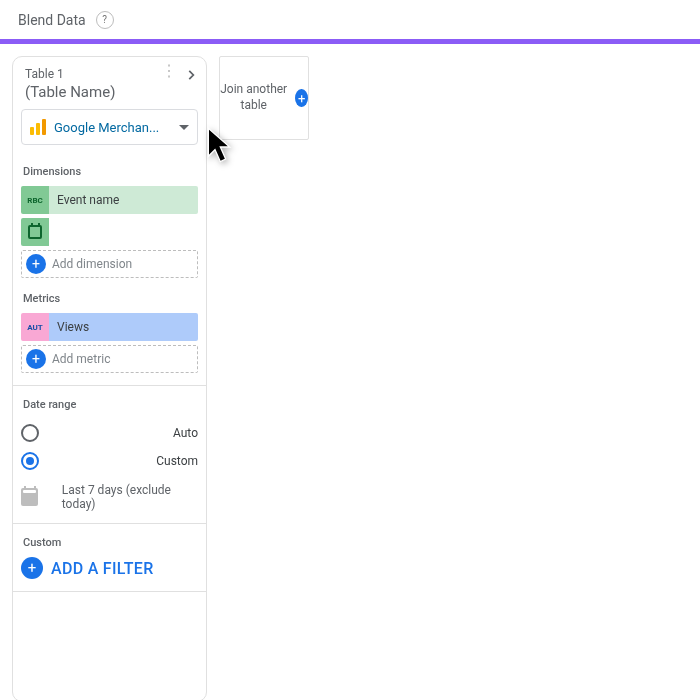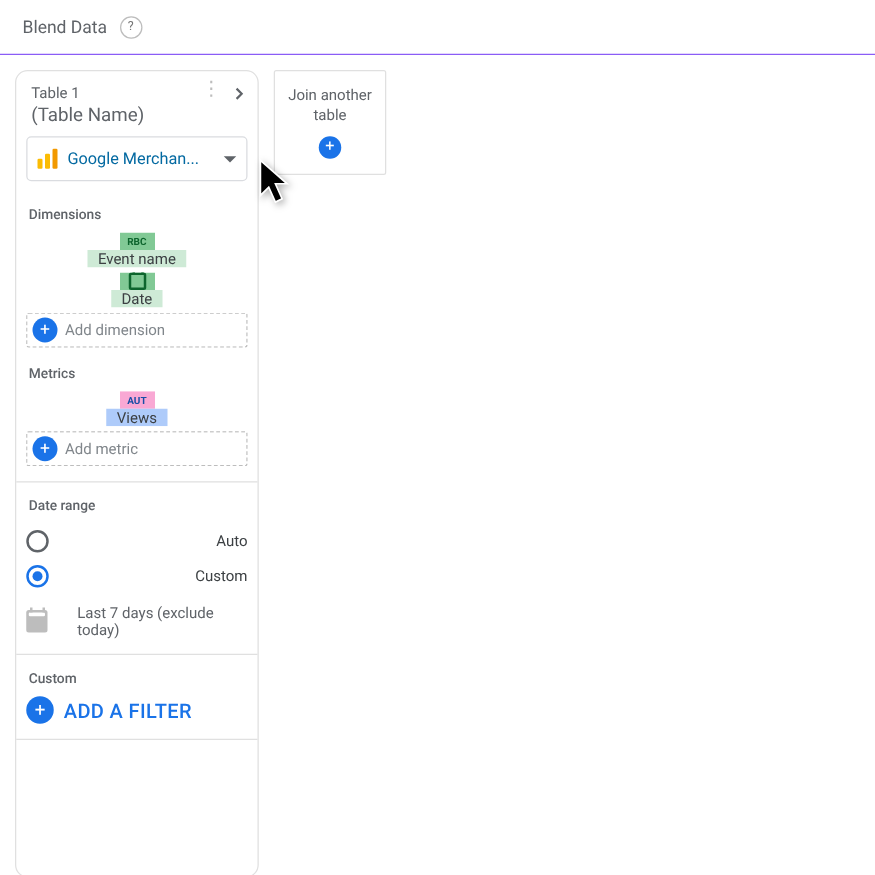--- a/index.html
+++ b/index.html
@@ -1,18 +1,18 @@
 <!DOCTYPE html>
 <html><head>
   <meta charset="utf-8">
   <style>
     * { box-sizing: border-box; margin: 0; padding: 0; font-family: Roboto, Arial, sans-serif; }
     body { width: 700px; height: 700px; background: #fff; overflow: hidden; position: relative; }
     
-    .header { height: 44px; border-bottom: 1px solid #8b5cf6; display: flex; align-items: center; padding: 0 18px; }
+    .header { height: 44px; border-bottom: 5px solid #8b5cf6; display: flex; align-items: center; padding: 0 18px; }
     .header-title { font-size: 14px; color: #5f6368; }
     .help-icon { width: 18px; height: 18px; border: 1px solid #bdbdbd; border-radius: 50%; display: flex; align-items: center; justify-content: center; font-size: 10px; color: #757575; margin-left: 10px; }
     
     .workspace { display: flex; padding: 12px; gap: 12px; align-items: flex-start; }
     
     .table-card { width: 195px; border: 1px solid #e0e0e0; border-radius: 10px; background: #fff; }
     .table-head { padding: 10px 12px 8px; position: relative; }
     .table-num { font-size: 12px; color: #5f6368; }
     .table-name { font-size: 15px; color: #5f6368; margin-top: 2px; }
     .more-icon { position: absolute; right: 30px; top: 10px; color: #bdbdbd; font-size: 16px; line-height: 8px; letter-spacing: -1px; }
@@ -24,21 +24,21 @@
     .bar1 { height: 8px; background: #fbbc04; }
     .bar2 { height: 12px; background: #fbbc04; }
     .bar3 { height: 16px; background: #f29900; }
     .ds-label { font-size: 13px; color: #0369a1; flex: 1; white-space: nowrap; overflow: hidden; text-overflow: ellipsis; }
     .dd-arrow { border-left: 5px solid transparent; border-right: 5px solid transparent; border-top: 5px solid #5f6368; }
     
     .section { padding: 8px 8px 12px; }
     .section + .section { border-top: 1px solid #e0e0e0; padding-top: 12px; }
     .sec-label { font-size: 11px; color: #5f6368; font-weight: 500; margin-bottom: 8px; padding-left: 2px; }
     
-    .field { height: 28px; display: flex; align-items: center; margin-bottom: 4px; border-radius: 2px; overflow: hidden; flex-direction: column; }
+    .field { height: 28px; display: flex; align-items: flex-start; margin-bottom: 4px; border-radius: 2px; overflow: hidden; }
     .f-type { width: 28px; height: 100%; display: flex; align-items: center; justify-content: center; font-size: 8px; font-weight: 700; color: #0d652d; }
     .f-label { flex: 1; padding: 0 8px; font-size: 12px; color: #3c4043; height: 100%; display: flex; align-items: center; }
     
     .dim { }
     .dim .f-type { background: #81c995; }
     .dim .f-label { background: #ceead6; }
     
     .met { }
     .met .f-type { background: #f9a8d4; color: #174ea6; }
     .met .f-label { background: #aecbfa; }
@@ -58,21 +58,21 @@
     .cal-ic::before { content: ''; position: absolute; top: 2px; left: 2px; right: 2px; height: 3px; background: #fff; border-radius: 1px; }
     .cal-ic::after { content: ''; position: absolute; top: -2px; left: 3px; width: 2px; height: 4px; background: #bdbdbd; box-shadow: 10px 0 #bdbdbd; }
     .range-txt { font-size: 12px; color: #5f6368; }
     
     .filter-btn { display: flex; align-items: center; gap: 8px; cursor: pointer; }
     .filter-ic { width: 22px; height: 22px; border-radius: 50%; background: #1a73e8; color: #fff; display: flex; align-items: center; justify-content: center; font-size: 15px; }
     .filter-txt { font-size: 16px; color: #1a73e8; font-weight: 500; letter-spacing: 0.3px; }
     
     .empty { height: 110px; border-top: 1px solid #e0e0e0; }
     
-    .join-card { width: 90px; height: 84px; border: 1px solid #e0e0e0; border-radius: 2px; display: flex; flex-direction: column; align-items: center; justify-content: center; gap: 8px; cursor: pointer; }
+    .join-card { width: 90px; height: 84px; border: 1px solid #e0e0e0; border-radius: 2px; display: flex; flex-direction: row; align-items: center; justify-content: center; gap: 8px; cursor: pointer; }
     .join-txt { font-size: 12px; color: #5f6368; text-align: center; line-height: 1.3; }
     .join-ic { width: 18px; height: 18px; border-radius: 50%; background: #1a73e8; color: #fff; display: flex; align-items: center; justify-content: center; font-size: 13px; }
     
     .cursor { position: absolute; left: 207px; top: 127px; pointer-events: none; }
     .cursor svg { filter: drop-shadow(2px 2px 3px rgba(0,0,0,0.3)); }
     
     .date-ic { width: 28px; height: 28px; background: #81c995; display: flex; align-items: center; justify-content: center; }
     .date-ic-inner { width: 14px; height: 14px; border: 2px solid #0d652d; border-radius: 2px; position: relative; }
     .date-ic-inner::before { content: ''; position: absolute; top: -4px; left: 1px; width: 2px; height: 4px; background: #0d652d; box-shadow: 7px 0 #0d652d; }
   </style>
@@ -111,21 +111,20 @@
     <div class="section">
       <div class="sec-label">Dimensions</div>
       <div class="field dim">
         <div class="f-type">RBC</div>
         <div class="f-label">Event name</div>
       </div>
       <div class="field dim">
         <div class="date-ic">
             <div class="date-ic-inner"></div>
           </div>
-        <div class="f-label">Date</div>
       </div>
       <div class="add-field">
         <span class="add-ic">+</span>
         <span class="add-txt">Add dimension</span>
       </div>
       <div class="sec-label" style="margin-top:14px">Metrics</div>
       <div class="field met">
         <div class="f-type">AUT</div>
         <div class="f-label">Views</div>
       </div>

